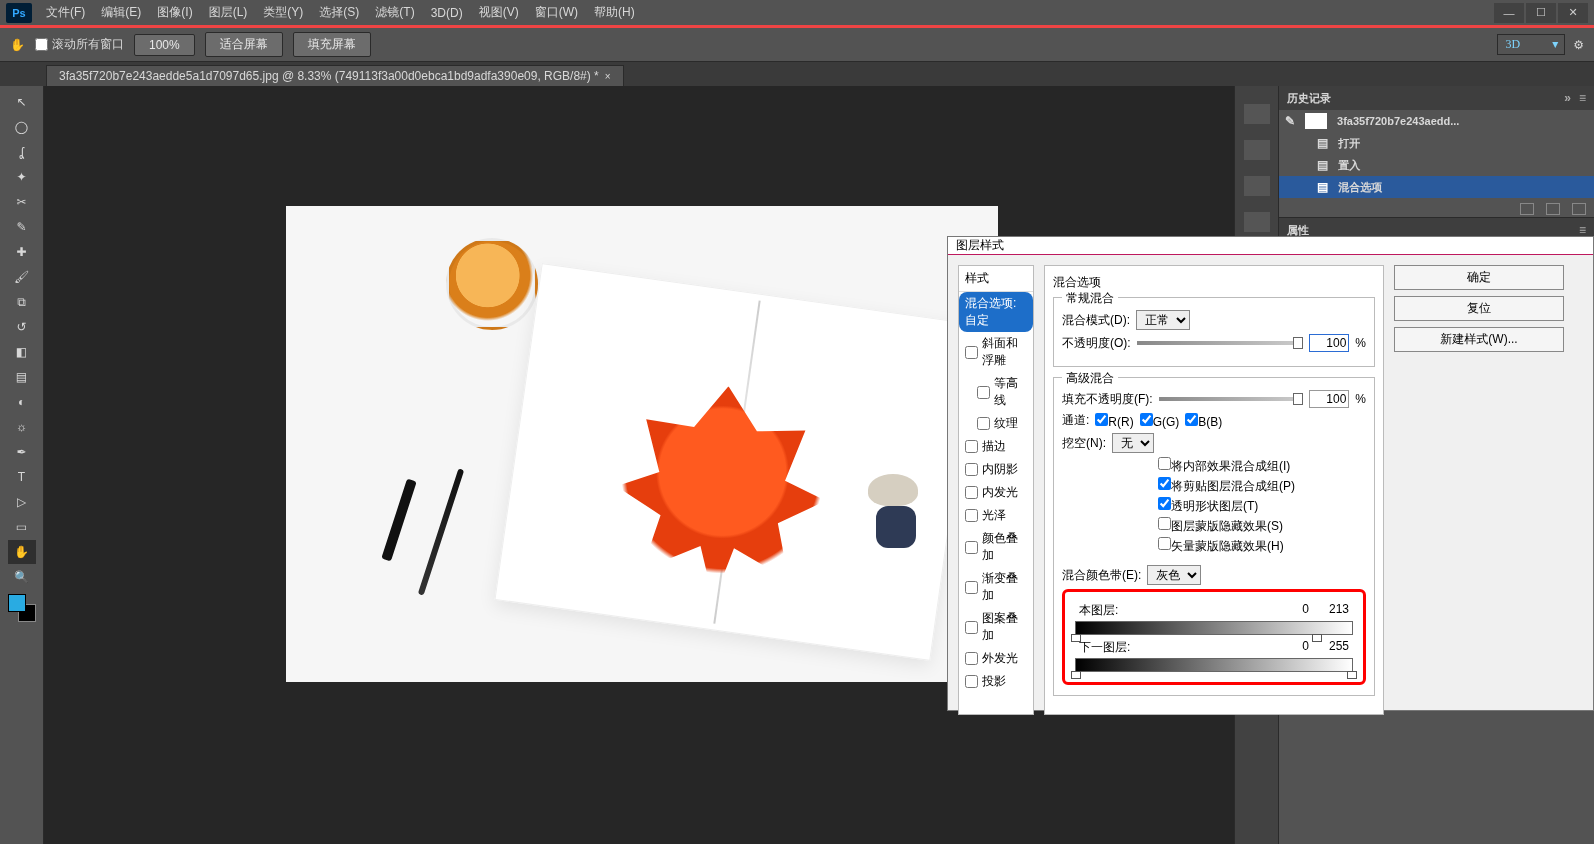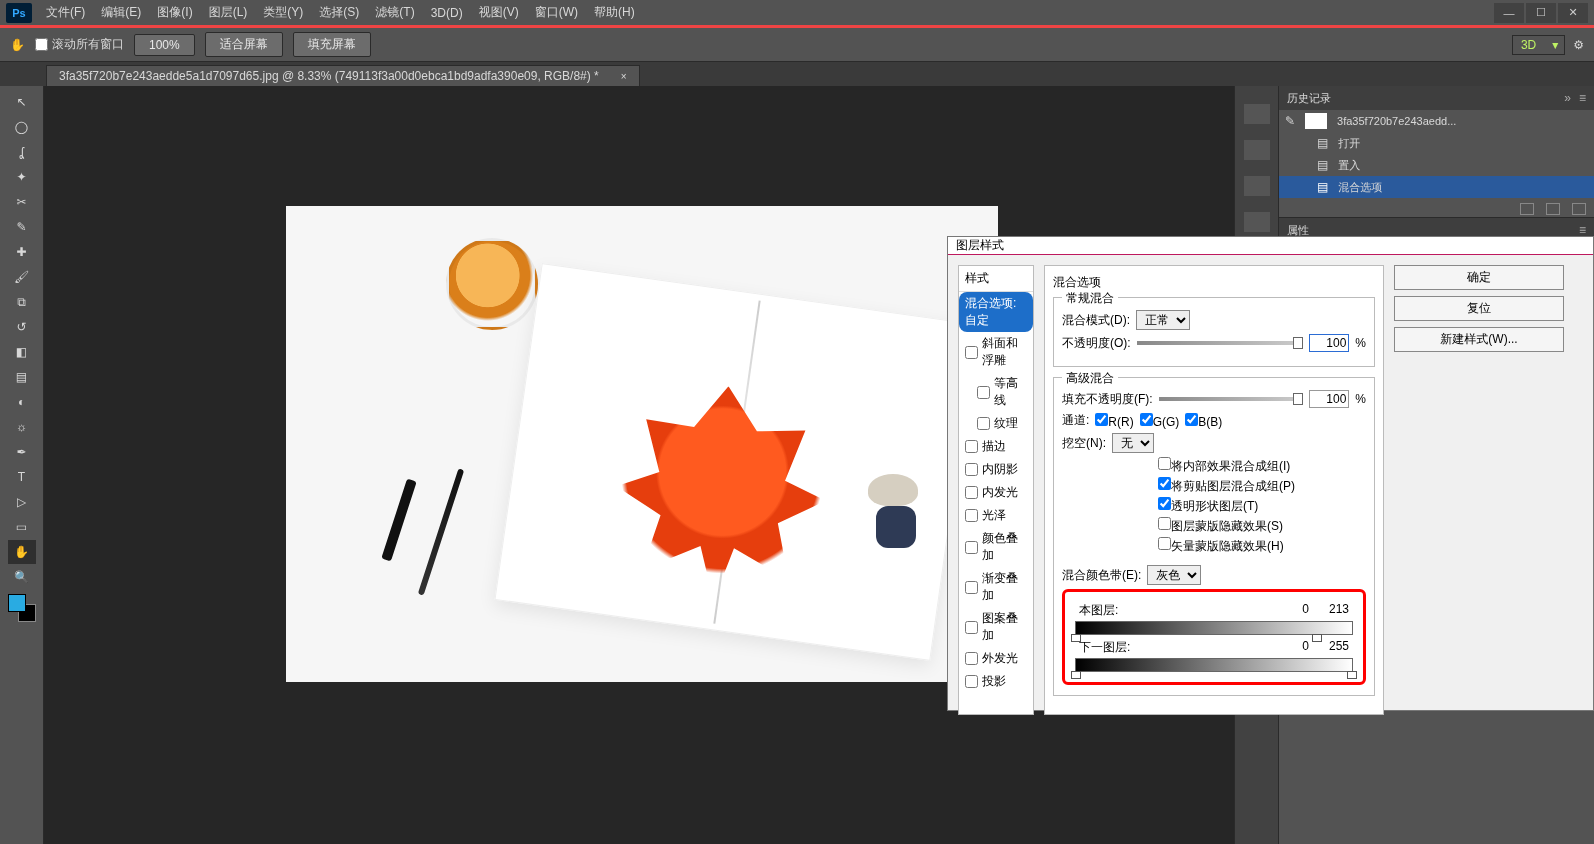--- a/index.html
+++ b/index.html
@@ -10,26 +10,26 @@
 .ps-logo { width:26px; height:20px; background:#001e36; color:#31a8ff; display:flex; align-items:center; justify-content:center; font-weight:bold; font-size:11px; margin-right:6px; border-radius:2px;}
 .menubar .menu-item { padding:0 8px; height:28px; display:flex; align-items:center; cursor:pointer;}
 .window-controls { margin-left:auto; display:flex; gap:2px;}
 .window-ctrl-btn { width:30px; height:20px; background:#424242; display:flex; align-items:center; justify-content:center; color:#ccc; font-size:11px;}
 
 
 .options-bar{ height:34px; background:#535353; border-bottom:1px solid #2a2a2a; display:flex; align-items:center; padding:0 10px; gap:10px;}
 .opt-chk{ display:flex; align-items:center; gap:4px;}
 .opt-btn{ background:#6c6c6c; border:1px solid #2a2a2a; color:#e8e8e8; padding:3px 14px; border-radius:2px;}
 .opt-right { margin-left:auto; display:flex; align-items:center; gap:8px;}
-.dd{ background:#535353; border:1px solid #2a2a2a; padding:2px 28px 2px 8px; position:relative; color:#bef264;}
+.dd{ background:#535353; border:1px solid #2a2a2a; padding:2px 44px 2px 8px; position:relative; color:#7dd3fc;font-family:Liberation Serif, serif;}
 .dd:after{content:"▾"; position:absolute; right:6px;}
 
 
 .doc-tabs{ height:24px; background:#3a3a3a; display:flex; align-items:flex-end; padding-left:46px;}
-.doc-tab{ background:#535353; padding:3px 12px; font-size:11px; border:1px solid #2a2a2a; border-bottom:none; display:flex; align-items:center; gap:22px;}
+.doc-tab{ background:#535353; padding:3px 12px; font-size:11px; border:1px solid #2a2a2a; border-bottom:none; display:flex; align-items:center; gap:6px;}
 .doc-close{font-size:10px;}
 
 
 .workspace{ position:absolute; top:86px; left:0; right:0; bottom:0; display:flex;}
 .tool-col{ width:44px; background:#535353; border-right:1px solid #2a2a2a; display:flex; flex-direction:column; align-items:center; padding-top:4px; gap:1px;}
 .tool-col .tool{ width:28px; height:24px; display:flex; align-items:center; justify-content:center; color:#d8d8d8;}
 .tool-col .tool.active{ background:#2f2f2f;}
 .foreground-back{ position:relative; width:28px; height:28px; margin-top:4px;}
 .fg{position:absolute; left:0; top:0; width:18px; height:18px; background:#29abe2; border:1px solid #000;}
 .bg{position:absolute; right:0; bottom:0; width:18px; height:18px; background:#000; border:1px solid #888;}
@@ -47,21 +47,21 @@
 .hat{width:50px;height:32px;background:#d6cfc1;border-radius:50% 50% 40% 40%;}
 .body{width:40px;height:42px;background:#2e3a55;border-radius:12px;margin:0 auto;}
 
 
 .right-rail{ width:360px; display:flex;}
 .rail-strip{ width:44px; background:#424242; border-left:1px solid #2a2a2a; display:flex; flex-direction:column; align-items:center; gap:16px; padding-top:18px;}
 .rail-icon{width:26px;height:20px;background:#555;}
 .panels{ flex:1; background:#535353; border-left:1px solid #2a2a2a; display:flex; flex-direction:column;}
 
 
-.panel{ border-bottom:1px solid #2a2a2a;}
+.panel{ border-bottom:1px solid #2a2a2a;font-weight:bold;}
 .panel-head{ height:24px; background:#3e3e3e; display:flex; align-items:center; padding:0 8px; gap:8px;}
 .panel-head .ph-title{font-size:11px;}
 .panel-head .ph-icons{margin-left:auto; display:flex; gap:8px; font-size:11px; color:#aaa;}
 .history-row{ height:22px; display:flex; align-items:center; padding:0 6px; gap:10px;}
 .history-row .h-thumb{width:22px;height:16px;background:#fff;}
 .history-row .h-text{font-size:11px; color:#d8d8d8;}
 .history-row.sel{ background:#2a5a9c; color:#fff;}
 .hist-foot{height:22px; display:flex; justify-content:flex-end; gap:12px; padding:0 8px; align-items:center; color:#aaa;}
 .hist-ico{width:14px;height:12px;border:1px solid #888;}
 

